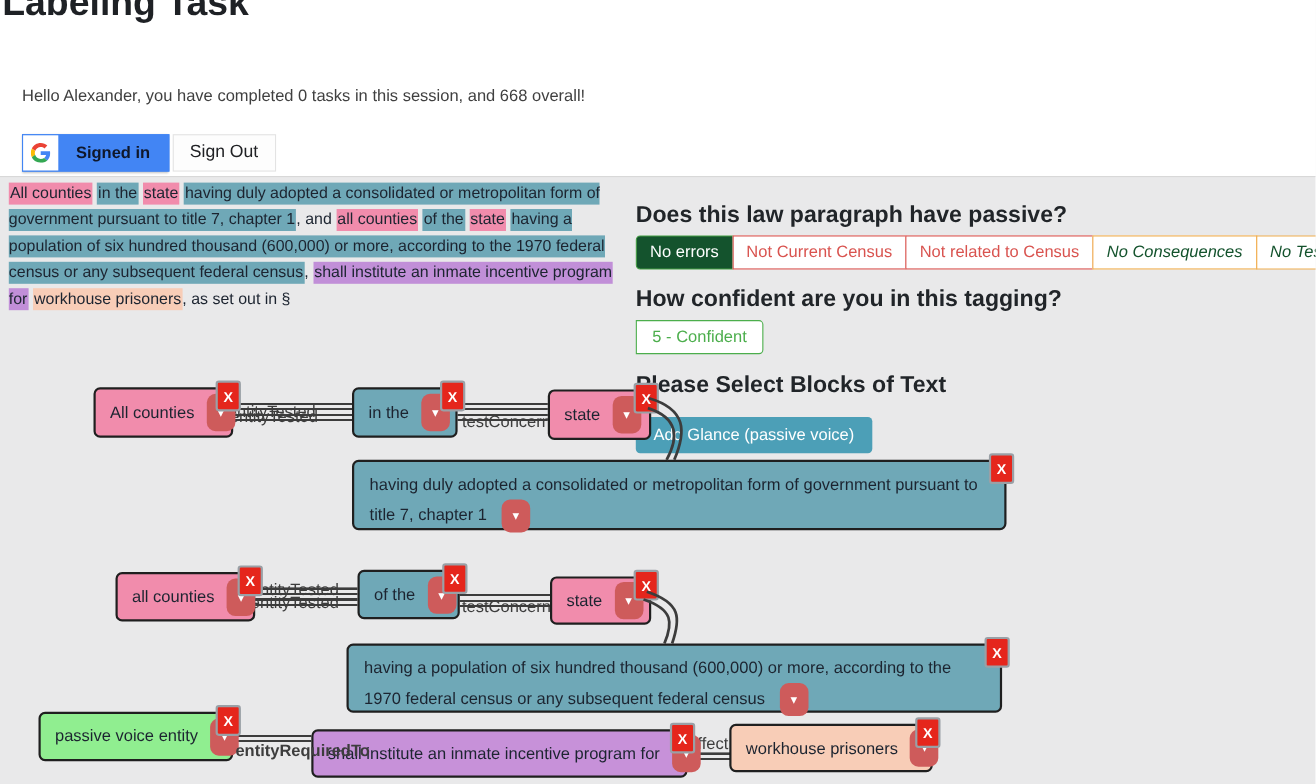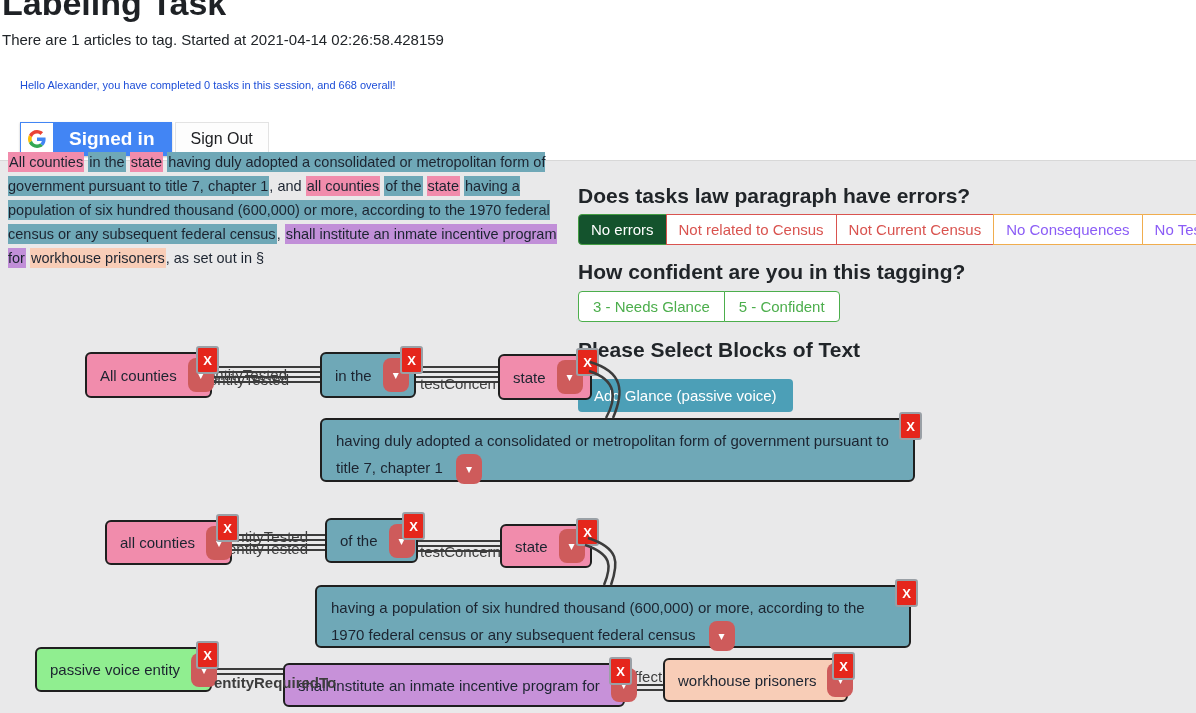--- a/index.html
+++ b/index.html
@@ -4,35 +4,35 @@
 <style>
   * { box-sizing: border-box; margin: 0; padding: 0; }
   html,body { width:1196px; height:713px; overflow:hidden; background:#fff;
               font-family:"Liberation Sans", sans-serif; color:#212529; }
   .stage { position:relative; width:1196px; height:713px; overflow:hidden; }
 
   
   .hdr { position:absolute; left:0; top:0; width:1196px; height:160px; background:#fff; }
   .hdr h1 { position:absolute; left:2px; top:-16px; font-size:34px; font-weight:700; color:#1e2125; }
   .subtitle { position:absolute; left:2px; top:31px; font-size:15px; color:#212529; }
-  .greeting { position:absolute; left:20px; top:79px; font-size:11px; color:#1d4ed8; }
+  .greeting { position:absolute; left:20px; top:79px; font-size:15px; color:#404040; }
   .auth { position:absolute; left:20px; top:122px; height:34px; display:flex; align-items:stretch; }
   .gbtn { display:flex; align-items:stretch; border:1px solid #4285f4; background:#4285f4;
           box-shadow:0 1px 2px rgba(0,0,0,.25); cursor:pointer; }
   .gbtn .gbox { width:32px; background:#fff; display:flex; align-items:center; justify-content:center; }
-  .gbtn .gtxt { display:flex; align-items:center; padding:0 16px; color:#ffffff; font-size:19px; font-weight:700; }
+  .gbtn .gtxt { display:flex; align-items:center; padding:0 16px; color:#0f172a; font-size:15px; font-weight:700; }
   .signout { margin-left:3px; display:flex; align-items:center; padding:0 15px; background:#fdfdfd;
              border:1px solid #e3e3e3; font-size:16px; color:#202124; cursor:pointer; }
 
   
   .panel { position:absolute; left:0; top:160px; width:1196px; height:553px;
            background:#e9e9ea; border-top:1px solid #d8d8d8; }
 
   
-  .law { position:absolute; left:8px; top:150px; width:566px; font-size:14.5px;
+  .law { position:absolute; left:8px; top:164px; width:566px; font-size:14.5px;
          line-height:24px; color:#1c2430; z-index:1; }
   .hl { padding:2px 1px; }
   .hl-pink   { background:#F18CAC; }
   .hl-teal   { background:#6FA8B7; }
   .hl-purple { background:#C18FD8; }
   .hl-peach  { background:#F8CDB7; }
 
   
   .rpanel { position:absolute; left:578px; top:160px; width:612px; z-index:1; }
   .q-head { font-size:21px; font-weight:700; color:#212529; }
@@ -40,21 +40,21 @@
   .h2q { position:absolute; left:0; top:100px; }
   .h3q { position:absolute; left:0; top:178px; }
   .btn-group { position:absolute; display:inline-flex; }
   .bg1 { left:0; top:54px; }
   .bg2 { left:0; top:131px; }
   .btn { font-size:15px; padding:6px 12px; background:#fff; border:1px solid; cursor:pointer;
          white-space:nowrap; margin-left:-1px; font-family:"Liberation Sans",sans-serif; }
   .btn:first-child { margin-left:0; border-radius:4px 0 0 4px; }
   .btn:last-child  { border-radius:0 4px 4px 0; }
   .btn.danger  { color:#d9534f; border-color:#d9534f; }
-  .btn.warning { color:#8b5cf6; border-color:#f0ad4e; }
+  .btn.warning { color:#14532d; border-color:#f0ad4e;font-style:italic; }
   .btn.success { color:#4cae4c; border-color:#4cae4c; }
   .btn.success-fill { color:#fff; background:#14532d; border-color:#449d44; }
   .bg2 .btn { padding:6px 14px; }
   .add-entity { position:absolute; left:0; top:219px; background:#4C9FB7; color:#fff;
                 border:none; border-radius:4px; font-size:15px; padding:8px 16px; cursor:pointer;
                 font-family:"Liberation Sans",sans-serif; }
 
   
   .lines { position:absolute; z-index:2;
            background:repeating-linear-gradient(#3c3c3c 0 2px, transparent 2px 5px); }
@@ -81,21 +81,20 @@
           font-family:"Liberation Sans",sans-serif; }
   .curves { position:absolute; left:0; top:0; z-index:6; pointer-events:none; }
 </style>
 </head>
 <body>
 
 <div class="stage">
 
   <div class="hdr">
     <h1>Labeling Task</h1>
-    <div class="subtitle">There are 1 articles to tag. Started at 2021-04-14 02:26:58.428159</div>
     <div class="greeting">Hello Alexander, you have completed 0 tasks in this session, and 668 overall!</div>
     <div class="auth">
       <div class="gbtn">
         <span class="gbox">
           <svg width="18" height="18" viewBox="0 0 48 48">
             <path fill="#EA4335" d="M24 9.5c3.54 0 6.71 1.22 9.21 3.6l6.85-6.85C35.9 2.38 30.47 0 24 0 14.62 0 6.51 5.38 2.56 13.22l7.98 6.19C12.43 13.72 17.74 9.5 24 9.5z"></path>
             <path fill="#4285F4" d="M46.98 24.55c0-1.57-.15-3.09-.38-4.55H24v9.02h12.94c-.58 2.96-2.26 5.48-4.78 7.18l7.73 6c4.51-4.18 7.09-10.36 7.09-17.65z"></path>
             <path fill="#FBBC05" d="M10.53 28.59c-.48-1.45-.76-2.99-.76-4.59s.27-3.14.76-4.59l-7.98-6.19C.92 16.46 0 20.12 0 24c0 3.88.92 7.54 2.56 10.78l7.97-6.19z"></path>
             <path fill="#34A853" d="M24 48c6.48 0 11.93-2.13 15.89-5.81l-7.73-6c-2.15 1.45-4.92 2.3-8.16 2.3-6.26 0-11.57-4.22-13.47-9.91l-7.98 6.19C6.51 42.62 14.62 48 24 48z"></path>
           </svg>
@@ -104,31 +103,30 @@
       </div>
       <button class="signout">Sign Out</button>
     </div>
   </div>
 
   <div class="panel"></div>
 
   <div class="law"><span class="hl hl-pink">All counties</span><span> </span><span class="hl hl-teal">in the</span><span> </span><span class="hl hl-pink">state</span><span> </span><span class="hl hl-teal">having duly adopted a consolidated or metropolitan form of government pursuant to title 7, chapter 1</span><span>, and </span><span class="hl hl-pink">all counties</span><span> </span><span class="hl hl-teal">of the</span><span> </span><span class="hl hl-pink">state</span><span> </span><span class="hl hl-teal">having a population of six hundred thousand (600,000) or more, according to the 1970 federal census or any subsequent federal census</span><span>, </span><span class="hl hl-purple">shall institute an inmate incentive program for</span><span> </span><span class="hl hl-peach">workhouse prisoners</span><span>, as set out in §</span></div>
 
   <div class="rpanel">
-    <div class="q-head h1q">Does tasks law paragraph have errors?</div>
+    <div class="q-head h1q">Does this law paragraph have passive?</div>
     <div class="btn-group bg1">
       <button class="btn success-fill">No errors</button>
+      <button class="btn danger">Not Current Census</button>
       <button class="btn danger">Not related to Census</button>
-      <button class="btn danger">Not Current Census</button>
       <button class="btn warning">No Consequences</button>
       <button class="btn warning">No Tests</button>
     </div>
     <div class="q-head h2q">How confident are you in this tagging?</div>
     <div class="btn-group bg2">
-      <button class="btn success">3 - Needs Glance</button>
       <button class="btn success">5 - Confident</button>
     </div>
     <div class="q-head h3q">Please Select Blocks of Text</div>
     <button class="add-entity">Add Glance (passive voice)</button>
   </div>
 
   <div class="lines" style="left:212px;top:366px;width:108px;height:17px"></div>
   <div class="lines" style="left:416px;top:366px;width:82px;height:17px"></div>
   <div class="lines" style="left:232px;top:534px;width:93px;height:17px"></div>
   <div class="lines" style="left:418px;top:540px;width:82px;height:12px"></div>

